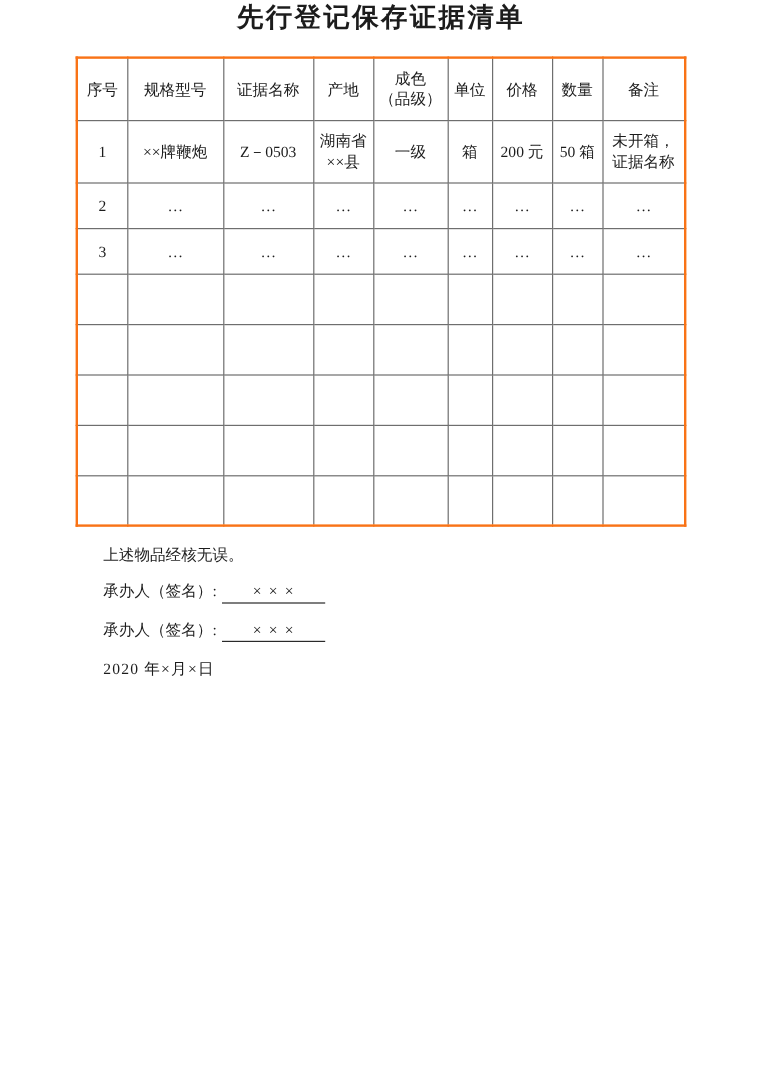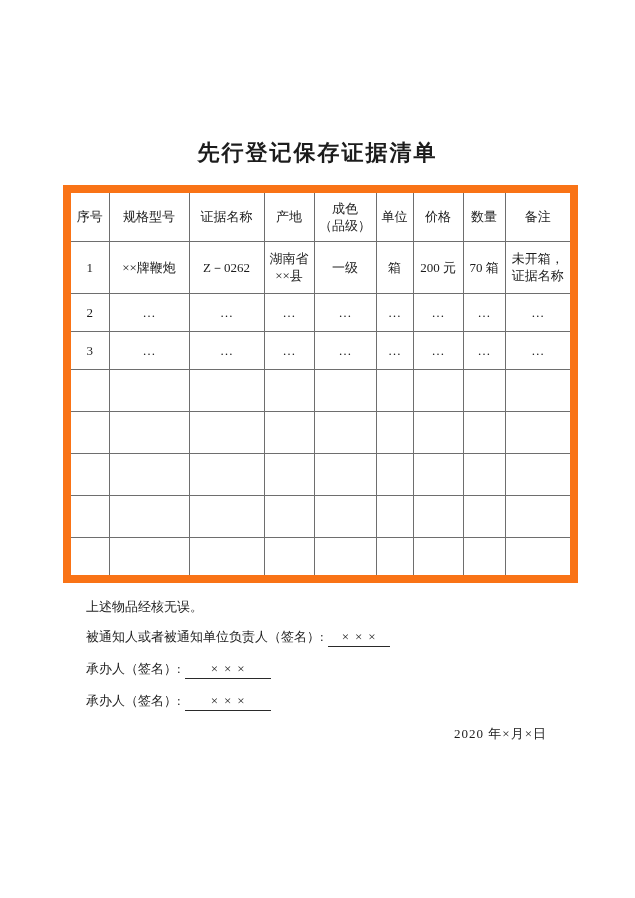--- a/index.html
+++ b/index.html
@@ -11,33 +11,32 @@
     position: relative;
     width: 635px;
     height: 898px;
     background: #ffffff;
     color: #1c1c1c;
     font-family: "Liberation Serif", "DejaVu Serif", serif;
     overflow: hidden;
   }
   .doc-title {
     margin: 0;
-    padding-top: 138px;
     text-align: center;
     font-size: 22px;
     line-height: 30px;
     font-weight: bold;
     letter-spacing: 2px;
   }
   table.evidence {
     border-collapse: collapse;
     table-layout: fixed;
     margin: 17px 0 0 63px;
     width: 507px;
-    border: 8px solid #f97316;
+    border: 2px solid #f97316;
   }
   table.evidence th,
   table.evidence td {
     border: 1px solid #6e6e6e;
     text-align: center;
     vertical-align: middle;
     font-weight: normal;
     font-size: 13px;
     line-height: 17px;
     padding: 0 1px;
@@ -63,21 +62,20 @@
     text-align: center;
     border-bottom: 1px solid #2a2a2a;
     letter-spacing: 6px;
     padding: 0 6px 1px 12px;
     margin-left: 4px;
   }
   .sig-narrow { min-width: 44px; }
   .sig-wide   { min-width: 68px; }
   .date-line {
     margin: 14px 88px 0 0 !important;
-    text-align: right;
     letter-spacing: 1px;
   }
 </style>
 </head>
 <body>
 
 <div class="page">
 
   <h1 class="doc-title">先行登记保存证据清单</h1>
 
@@ -102,27 +100,27 @@
         <th>成色
 （品级）</th>
         <th>单位</th>
         <th>价格</th>
         <th>数量</th>
         <th>备注</th>
       </tr>
       <tr class="r-data">
         <td>1</td>
         <td>××牌鞭炮</td>
-        <td>Z－0262</td>
+        <td>Z－0503</td>
         <td>湖南省
 ××县</td>
         <td>一级</td>
         <td>箱</td>
         <td>200 元</td>
-        <td>70 箱</td>
+        <td>50 箱</td>
         <td>未开箱，
 证据名称</td>
       </tr>
       <tr class="r-dots">
         <td>2</td>
         <td>…</td>
         <td>…</td>
         <td>…</td>
         <td>…</td>
         <td>…</td>
@@ -195,21 +193,20 @@
         <td></td>
           <td></td>
           <td></td>
       </tr>
     </tbody>
   </table>
 
   <div class="footer">
     <p class="note-line">上述物品经核无误。</p>
 
-    <p class="signature-line"><span>被通知人或者被通知单位负责人（签名）:</span><span class="sig-value sig-narrow">×××</span></p>
 
     <p class="signature-line"><span>承办人（签名）:</span><span class="sig-value sig-wide">×××</span></p>
 
     <p class="signature-line"><span>承办人（签名）:</span><span class="sig-value sig-wide">×××</span></p>
 
     <p class="date-line">2020 年×月×日</p>
   </div>
 
 </div>
 

